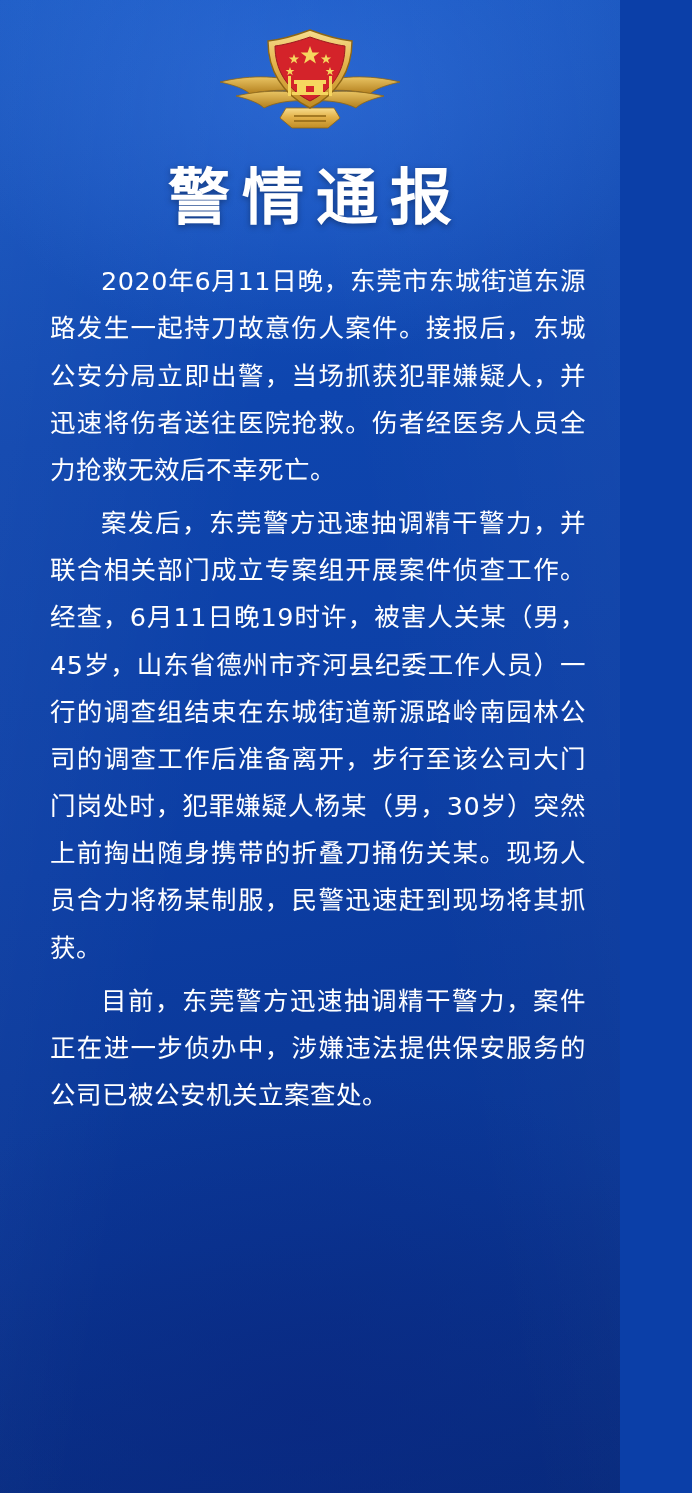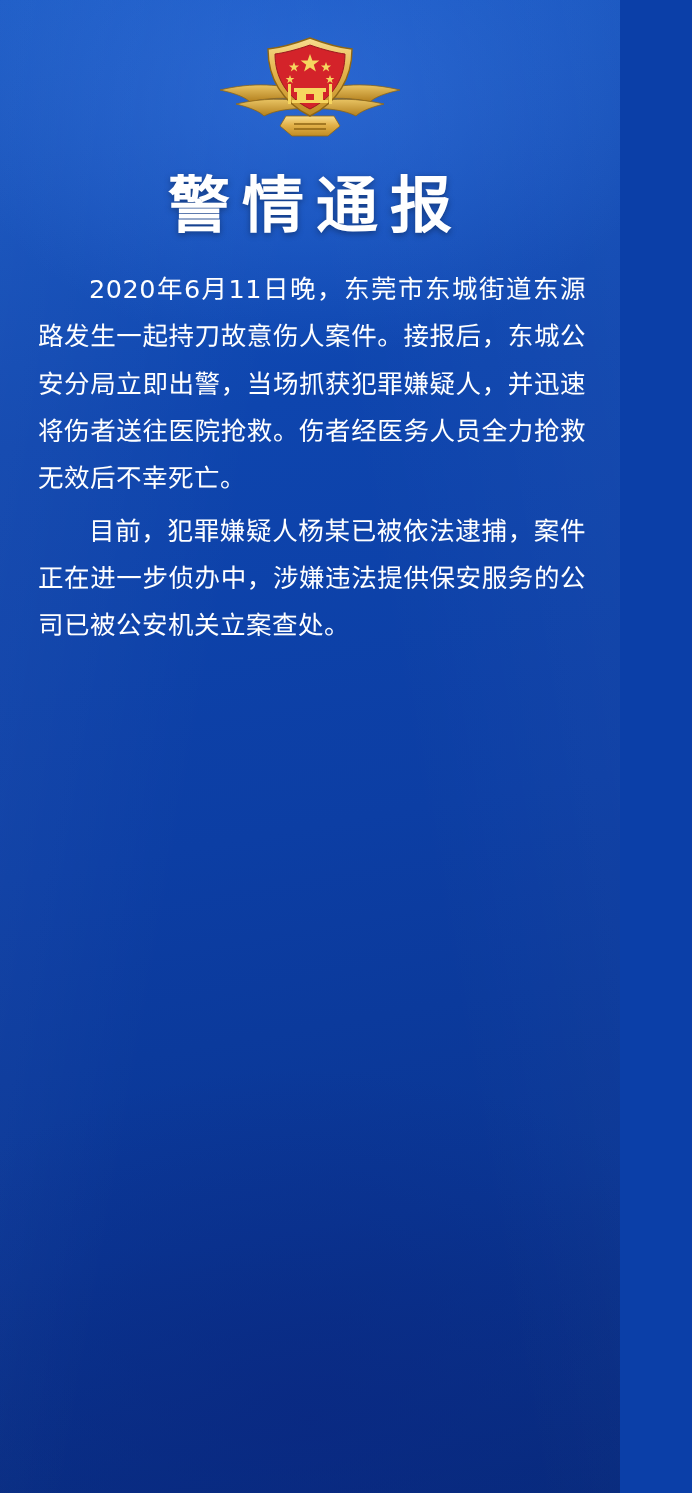--- a/index.html
+++ b/index.html
@@ -15,21 +15,21 @@
   }
   .poster {
     position: relative;
     width: 620px;
     height: 1493px;
     box-sizing: border-box;
     background:
       radial-gradient(ellipse 520px 380px at 50% 6%, rgba(60,120,225,0.55) 0%, rgba(20,70,180,0.0) 70%),
       radial-gradient(ellipse 700px 500px at 50% 95%, rgba(10,40,130,0.75) 0%, rgba(12,60,170,0.0) 70%),
       linear-gradient(170deg, #1456c4 0%, #0e45ae 28%, #0c3ea4 55%, #0a3694 80%, #072b7c 100%);
-    padding: 8px 34px;
+    padding: 0 34px;
     overflow: hidden;
   }
   .poster::before {
     content: "";
     position: absolute;
     left: 0; right: 0; top: 0; bottom: 0;
     background:
       linear-gradient(100deg, rgba(255,255,255,0.05) 0%, rgba(255,255,255,0) 38%),
       linear-gradient(260deg, rgba(255,255,255,0.04) 0%, rgba(255,255,255,0) 40%);
     pointer-events: none;
@@ -67,21 +67,21 @@
     position: relative;
     color: #ffffff;
     font-family: "DejaVu Sans", "Liberation Sans", sans-serif;
     font-size: 25.5px;
     line-height: 1.85;
     letter-spacing: 0.5px;
     text-align: justify;
     text-justify: inter-ideograph;
   }
   .body-text p {
-    margin: 0 0 6px 4px;
+    margin: 0 0 6px 16px;
     text-indent: 2em;
   }
 </style>
 </head>
 <body>
 
 <div class="poster">
 
   <div class="emblem-wrap">
     <div class="emblem">
@@ -130,16 +130,17 @@
           <rect x="139" y="52" width="3" height="20"></rect>
         </g>
       </svg>
     </div>
   </div>
 
   <h1 class="title">警情通报</h1>
 
   <div class="body-text">
     <p>2020年6月11日晚，东莞市东城街道东源路发生一起持刀故意伤人案件。接报后，东城公安分局立即出警，当场抓获犯罪嫌疑人，并迅速将伤者送往医院抢救。伤者经医务人员全力抢救无效后不幸死亡。</p>
-    <p>目前，犯罪嫌疑人杨某已被依法逮捕，案件正在进一步侦办中，涉嫌违法提供保安服务的公司已被公安机关立案查处。</p>
+    <p>案发后，东莞警方迅速抽调精干警力，并联合相关部门成立专案组开展案件侦查工作。经查，6月11日晚19时许，被害人关某（男，45岁，山东省德州市齐河县纪委工作人员）一行的调查组结束在东城街道新源路岭南园林公司的调查工作后准备离开，步行至该公司大门门岗处时，犯罪嫌疑人杨某（男，30岁）突然上前掏出随身携带的折叠刀捅伤关某。现场人员合力将杨某制服，民警迅速赶到现场将其抓获。</p>
+    <p>目前，东莞警方迅速抽调精干警力，案件正在进一步侦办中，涉嫌违法提供保安服务的公司已被公安机关立案查处。</p>
   </div>
 
 </div>
 
 </body></html>

